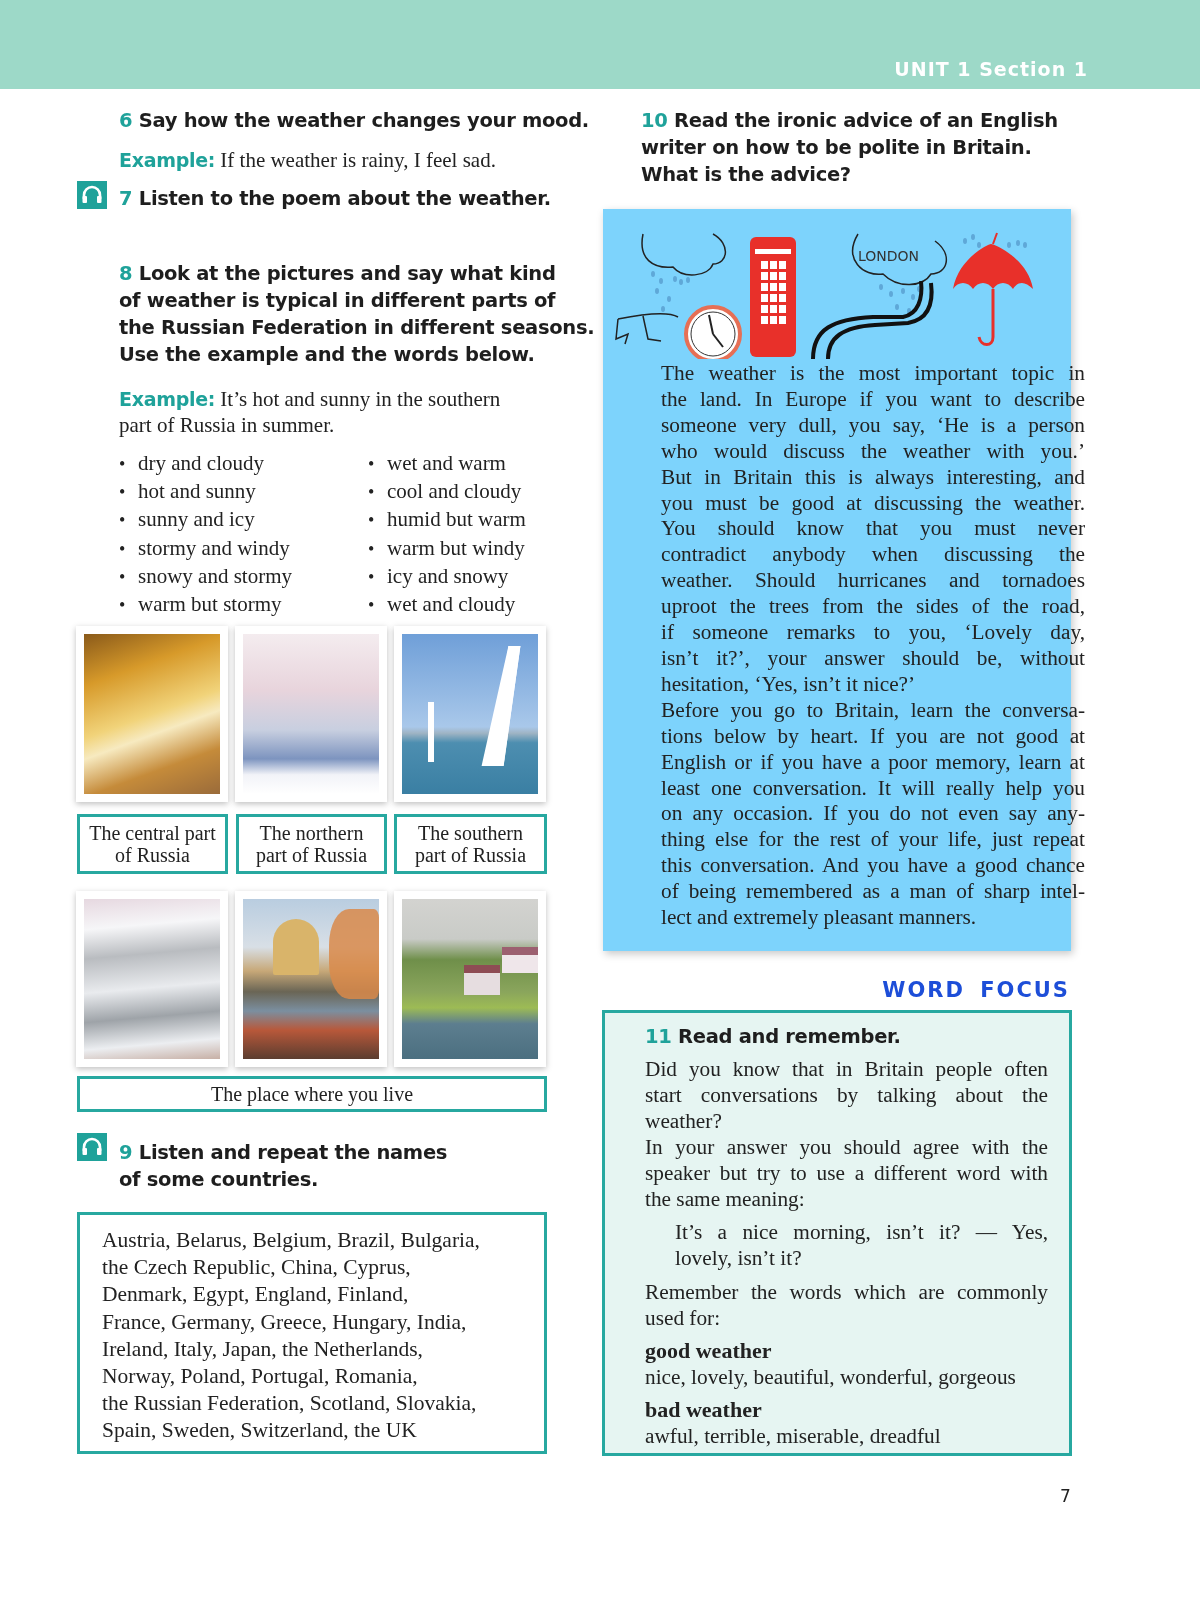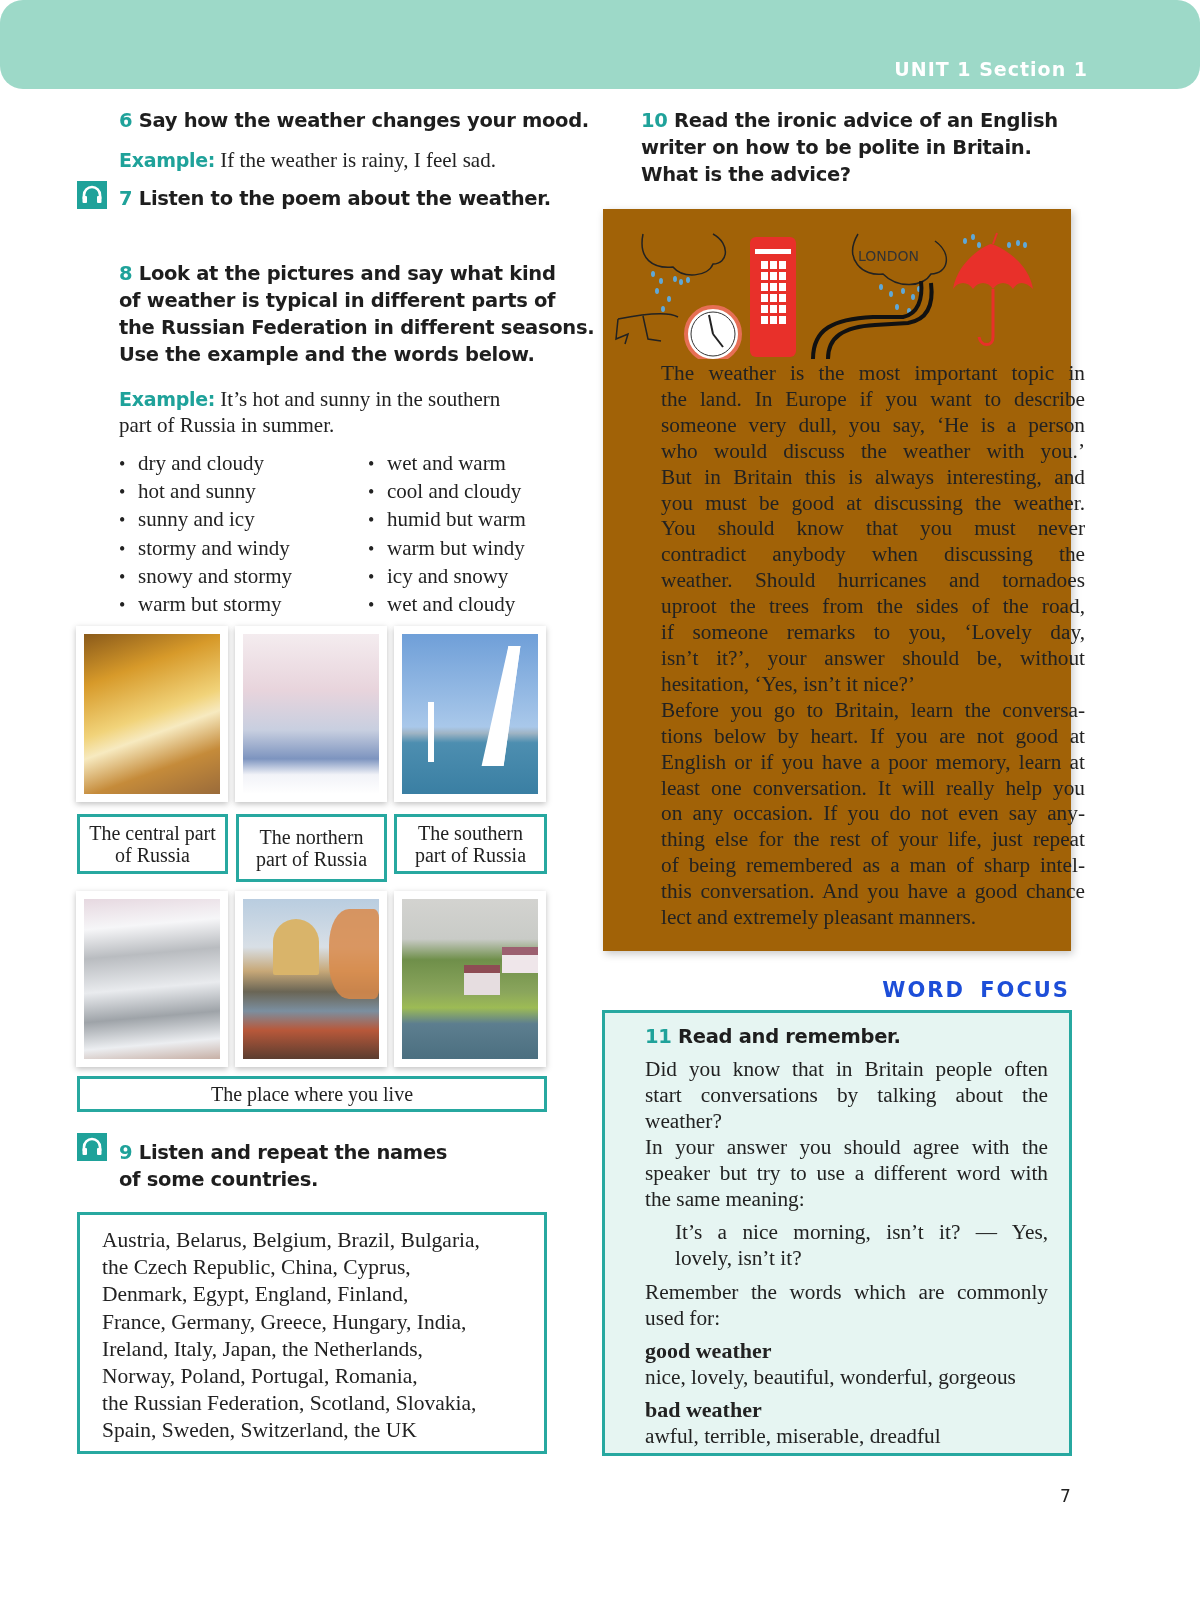--- a/index.html
+++ b/index.html
@@ -1,40 +1,40 @@
 <!DOCTYPE html>
 <html><head>
   <meta charset="utf-8">
   <style>
     * { box-sizing: border-box; margin: 0; padding: 0; }
     html, body { width: 1200px; height: 1604px; background: #ffffff; overflow: hidden; }
     body { position: relative; font-family: "Liberation Serif", serif; color: #222; }
 
-    .header-band { position: absolute; left: 0; top: 0; width: 1200px; height: 89px; background: #9dd9c8; border-radius: 23px; }
+    .header-band { position: absolute; left: 0; top: 0; width: 1200px; height: 89px; background: #9dd9c8; }
     .unit-label { position: absolute; right: 112px; top: 58px; font-family: "DejaVu Sans", sans-serif; font-size: 19px; color: #ffffff; letter-spacing: 1px; font-weight: bold; }
 
     .task-head { position: absolute; font-family: "DejaVu Sans", sans-serif; font-weight: bold; font-size: 19.5px; line-height: 27px; color: #1e1e1e; letter-spacing: -0.3px; }
     .task-num { color: #1fa29a; }
     .example-line { position: absolute; font-size: 21px; line-height: 26px; color: #222; }
     .example-label { font-family: "DejaVu Sans", sans-serif; font-weight: bold; color: #1fa29a; font-size: 19px; letter-spacing: -0.3px; }
 
     .audio-icon { position: absolute; width: 30px; height: 28px; background: #1fa29a; display: flex; align-items: center; justify-content: center; }
 
     .bullet-col { position: absolute; font-size: 21px; line-height: 27.2px; color: #222; list-style: none; }
     .bullet-col li::before { content: "•"; display: inline-block; width: 19px; font-size: 18px; }
 
     .photo { position: absolute; width: 152px; height: 176px; background: #fff; box-shadow: 0 2px 6px rgba(0,0,0,0.25); padding: 8px; }
     .photo .pic { width: 100%; height: 100%; }
 
     .cap-box { position: absolute; border: 3px solid #27a8a0; background: #fff; font-size: 20px; line-height: 22px; text-align: center; color: #222; display: flex; align-items: center; justify-content: center; }
 
     .countries-box { position: absolute; left: 77px; top: 1212px; width: 470px; height: 242px; border: 3px solid #27a8a0; padding: 12px 36px 0 22px; font-size: 21.5px; line-height: 27.2px; color: #222; }
     .countries-box div { white-space: nowrap; }
 
-    .reading-card { position: absolute; left: 603px; top: 209px; width: 468px; height: 742px; background: #a16207; box-shadow: 2px 3px 8px rgba(0,0,0,0.22); }
+    .reading-card { position: absolute; left: 603px; top: 209px; width: 468px; height: 742px; background: #7dd3fc; box-shadow: 2px 3px 8px rgba(0,0,0,0.22); }
     .illus { position: absolute; left: 10px; top: 10px; width: 440px; height: 140px; }
     .reading-text { position: absolute; left: 22px; top: 152px; width: 424px; font-size: 21.3px; line-height: 25.9px; color: #222; text-align: justify; margin-left: 36px; }
     .reading-text div { text-align-last: justify; white-space: nowrap; }
     .reading-text div.last { text-align-last: left; }
 
     .word-focus { position: absolute; right: 130px; top: 978px; font-family: "DejaVu Sans", sans-serif; font-size: 21px; font-weight: bold; color: #1d4ed8; letter-spacing: 2px; word-spacing: 6px; }
 
     .wf-box { position: absolute; left: 602px; top: 1010px; width: 470px; height: 446px; border: 3px solid #27a8a0; background: #e6f5f2; }
     .wf-inner { position: absolute; left: 40px; top: 10px; width: 403px; font-size: 21.3px; line-height: 26px; color: #222; }
     .wf-inner .task-head { position: static; margin-bottom: 6px; }
@@ -113,21 +113,21 @@
     <div style="position:absolute; left:26px; top:68px; width:6px; height:60px; background:#fff;"></div>
   </div>
 </div>
 
 <div class="cap-box" style="left:77px; top:814px; width:151px; height:60px;">
   <div>
       <div>The central part</div>
       <div>of Russia</div>
     </div>
 </div>
-<div class="cap-box" style="left:236px; top:814px; width:151px; height:68px;justify-content:center;">
+<div class="cap-box" style="left:236px; top:814px; width:151px; height:60px;justify-content:center;">
   <div>
       <div>The northern</div>
       <div>part of Russia</div>
     </div>
 </div>
 <div class="cap-box" style="left:394px; top:814px; width:153px; height:60px;">
   <div>
       <div>The southern</div>
       <div>part of Russia</div>
     </div>
@@ -273,22 +273,22 @@
       <div>uproot the trees from the sides of the road,</div>
       <div>if someone remarks to you, ‘Lovely day,</div>
       <div>isn’t it?’, your answer should be, without</div>
       <div class="last">hesitation, ‘Yes, isn’t it nice?’</div>
       <div>Before you go to Britain, learn the conversa-</div>
       <div>tions below by heart. If you are not good at</div>
       <div>English or if you have a poor memory, learn at</div>
       <div>least one conversation. It will really help you</div>
       <div>on any occasion. If you do not even say any-</div>
       <div>thing else for the rest of your life, just repeat</div>
+      <div>this conversation. And you have a good chance</div>
       <div>of being remembered as a man of sharp intel-</div>
-      <div>this conversation. And you have a good chance</div>
       <div class="last">lect and extremely pleasant manners.</div>
     </div>
 </div>
 
 <div class="word-focus">WORD FOCUS</div>
 <div class="wf-box">
   <div class="wf-inner">
     <div class="task-head">
       <span class="task-num">11</span>
       <span>Read and remember.</span>

